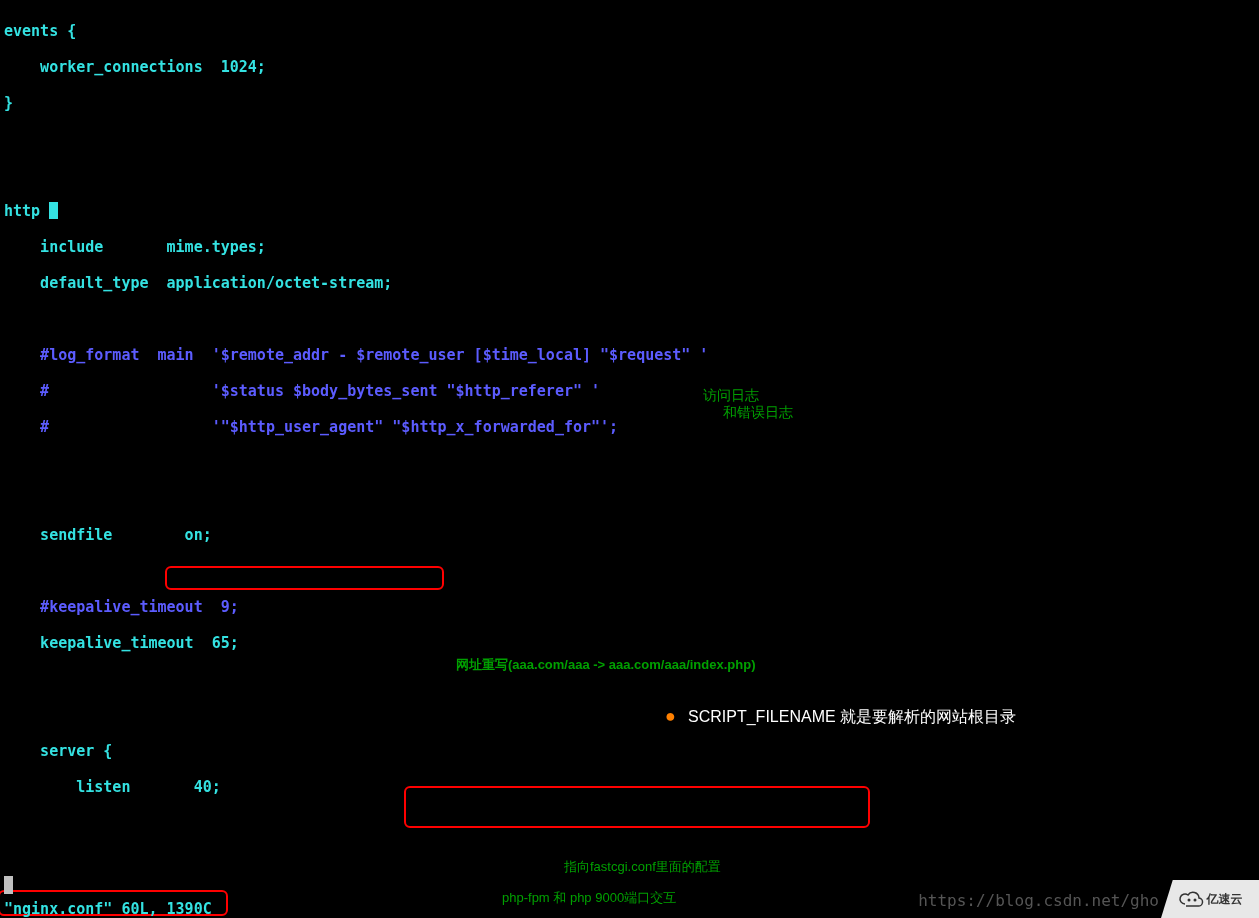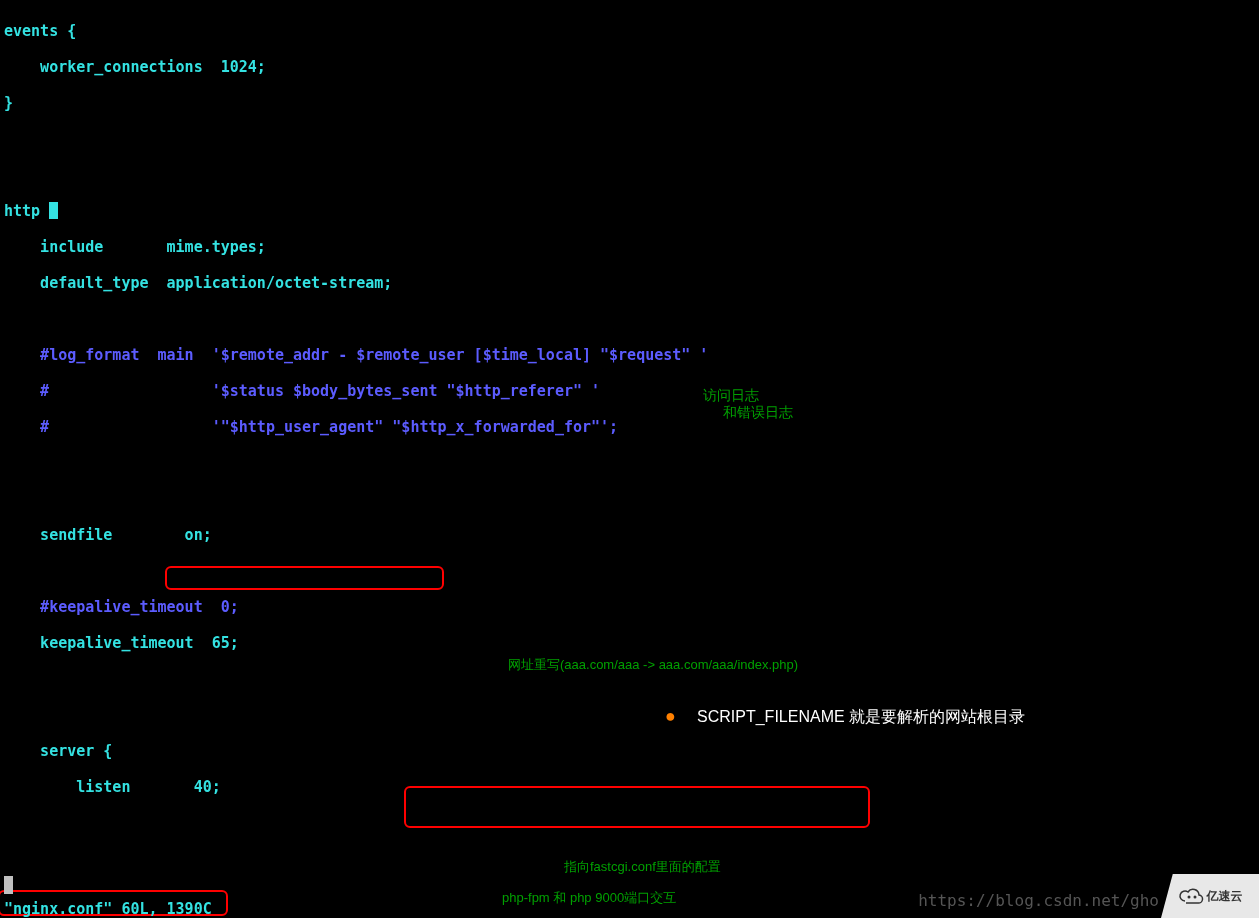--- a/index.html
+++ b/index.html
@@ -47,21 +47,21 @@
     color: #555;
     font-family: monospace;
     font-size: 16px;
     font-weight: normal;
   }
   .logo-corner {
     position: absolute;
     right: 0;
     bottom: 0;
     width: 98px;
-    height: 44px;
+    height: 38px;
     background: #e8e8e8;
     display: flex;
     align-items: center;
     justify-content: center;
     font-family: sans-serif;
     font-size: 11px;
     color: #333;
     clip-path: polygon(12% 0, 100% 0, 100% 100%, 0 100%);
   }
 </style>
@@ -78,21 +78,21 @@
 <div><span class="t-cyan">    include       mime.types;</span></div>
 <div><span class="t-cyan">    default_type  application/octet-stream;</span></div>
 <div><span></span>&nbsp;</div>
 <div><span class="t-blue">    #log_format  main  '$remote_addr - $remote_user [$time_local] "$request" '</span></div>
 <div><span class="t-blue">    #                  '$status $body_bytes_sent "$http_referer" '</span></div>
 <div><span class="t-blue">    #                  '"$http_user_agent" "$http_x_forwarded_for"';</span></div>
 <div><span></span>&nbsp;</div>
 <div><span></span>&nbsp;</div>
 <div><span class="t-cyan">    sendfile        on;</span></div>
 <div><span></span>&nbsp;</div>
-<div><span class="t-blue">    #keepalive_timeout  0;</span></div>
+<div><span class="t-blue">    #keepalive_timeout  9;</span></div>
 <div><span class="t-cyan">    keepalive_timeout  65;</span></div>
 <div><span></span>&nbsp;</div>
 <div><span></span>&nbsp;</div>
 <div><span class="t-cyan">    server {</span></div>
 <div><span class="t-cyan">        listen       40;</span></div>
 
 
 
 
 
@@ -121,24 +121,24 @@
 <div class="box-red" style="left:-2px; top:890px; width:226px; height:22px;"></div>
 
 <div class="status-highlight" style="position:absolute; left:4px; top:876px; width:9px;"></div>
 
 <div class="status-line">
   <span class="t-cyan" style="padding-left:4px;">"nginx.conf" 60L, 1390C</span>
 </div>
 
 <div class="annotation ann-green" style="left:703px; top:387px;text-align:right;">访问日志</div>
 <div class="annotation ann-green" style="left:703px; top:404px;margin-left:20px;">和错误日志</div>
-<div class="annotation ann-green" style="left:508px; top:656px; font-size:13px;">网址重写(aaa.com/aaa -&gt; aaa.com/aaa/index.php)</div>
+<div class="annotation ann-green" style="left:456px; top:656px; font-size:13px;font-weight:bold;">网址重写(aaa.com/aaa -&gt; aaa.com/aaa/index.php)</div>
 <div class="annotation" style="left:665px; top:706px;">
   <span class="bullet">●</span>
-  <span class="ann-white" style="margin-left:17px;">SCRIPT_FILENAME 就是要解析的网站根目录</span>
+  <span class="ann-white" style="margin-left:8px;">SCRIPT_FILENAME 就是要解析的网站根目录</span>
 </div>
 <div class="annotation ann-green" style="left:564px; top:858px; font-size:13px;">指向fastcgi.conf里面的配置</div>
 <div class="annotation ann-green" style="left:502px; top:889px; font-size:13px;">php-fpm 和 php 9000端口交互</div>
 
 <div class="watermark" style="right:100px; bottom:8px;">https://blog.csdn.net/gho</div>
 
 <div class="logo-corner">
   <svg width="26" height="20" viewBox="0 0 26 20">
       <path d="M7 15 a5 5 0 1 1 3 -9 a6 6 0 0 1 11 3 a4 4 0 0 1 -1 8 h-12" fill="none" stroke="#333" stroke-width="1.5"></path>
       <circle cx="11" cy="11" r="1.5" fill="#333"></circle>

